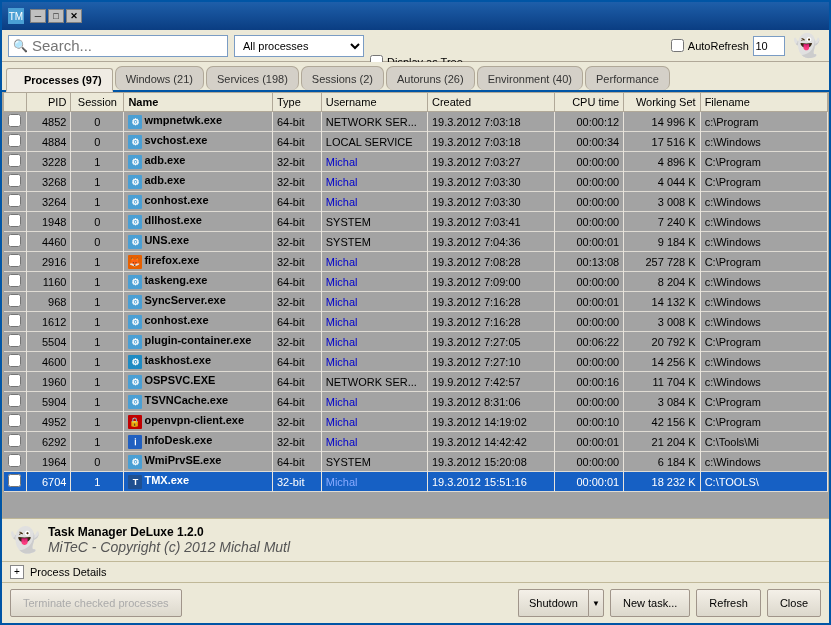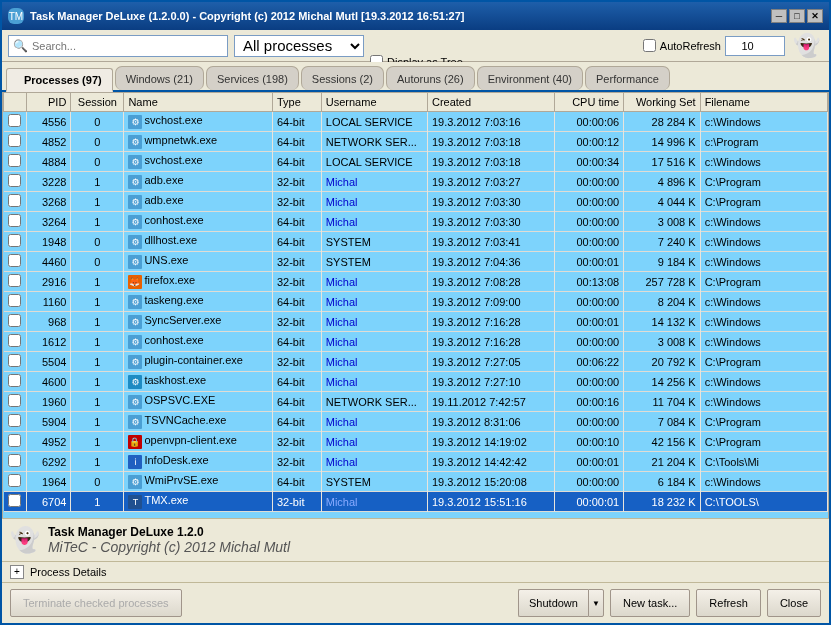--- a/index.html
+++ b/index.html
@@ -27,21 +27,21 @@
       padding: 3px 6px;
       height: 28px;
       flex-shrink: 0;
     }
 
     .title-bar-icon {
       width: 16px;
       height: 16px;
       margin-right: 6px;
       background: #4a9fd4;
-      border-radius: 6px;
+      border-radius: 0;
       display: flex;
       align-items: center;
       justify-content: center;
       font-size: 10px;
       color: white;
       flex-shrink: 0;
     }
 
     .title-bar-text {
       flex: 1;
@@ -92,28 +92,28 @@
 
     .search-icon {
       color: #888;
       font-size: 12px;
       margin-right: 4px;
     }
 
     .search-input {
       border: none;
       outline: none;
-      font-size: 11px;
+      font-size: 15px;
       width: 100%;
       background: transparent;
     }
 
     .filter-select {
       height: 22px;
-      font-size: 15px;
+      font-size: 11px;
       border: 1px solid #7a9cc4;
       background: white;
       padding: 0 4px;
       width: 130px;
     }
 
     .checkbox-group {
       display: flex;
       align-items: center;
       gap: 4px;
@@ -123,21 +123,21 @@
 
     .autorefresh-group {
       display: flex;
       align-items: center;
       gap: 4px;
       font-size: 11px;
       margin-left: auto;
     }
 
     .spin-input {
-      width: 60px;
+      width: 32px;
       height: 20px;
       font-size: 11px;
       text-align: center;
       border: 1px solid #7a9cc4;
     }
 
     .ghost-icon {
       width: 32px;
       height: 32px;
       display: flex;
@@ -182,21 +182,21 @@
 
     .tab:not(.active) {
       color: #333;
       border-radius: 7px;
     }
 
     .table-container {
       flex: 1;
       overflow-y: auto;
       overflow-x: auto;
-      background: #7dd3fc;
+      background: #a3a3a3;
       border-left: 1px solid #b0a898;
       border-right: 1px solid #b0a898;
     }
 
     table {
       width: 100%;
       border-collapse: collapse;
       font-size: 11px;
     }
 
@@ -223,21 +223,21 @@
 
     tbody td {
       padding: 2px 4px;
       white-space: nowrap;
       border-right: 1px solid #e8e4dc;
     }
 
     .col-check { width: 20px; text-align: center; }
     .col-pid { width: 42px; text-align: right; }
     .col-session { width: 50px; text-align: center; }
-    .col-name { width: 140px; }
+    .col-name { width: 140px; font-weight: bold; }
     .col-type { width: 46px; }
     .col-username { width: 90px; }
     .col-created { width: 120px; }
     .col-cpu { width: 65px; text-align: right; }
     .col-wset { width: 72px; text-align: right; }
     .col-filename { width: 120px; }
 
     .proc-icon {
       display: inline-block;
       width: 14px;
@@ -361,21 +361,20 @@
 
     tbody tr.selected .username-michal { color: #88aaff; }
   </style>
 </head>
 <body>
 
 <div class="window">
 
   <div class="title-bar">
     <div class="title-bar-icon">TM</div>
-    <span class="title-bar-text">Task Manager DeLuxe (1.2.0.0) - Copyright (c) 2012 Michal Mutl   [19.3.2012 16:51:27]</span>
     <div class="title-bar-buttons">
       <div class="title-bar-btn">─</div>
       <div class="title-bar-btn">□</div>
       <div class="title-bar-btn">✕</div>
     </div>
   </div>
 
   <div class="toolbar">
     <div class="search-box">
       <span class="search-icon">🔍</span>
@@ -418,36 +417,20 @@
           <th class="col-name">Name</th>
           <th class="col-type">Type</th>
           <th class="col-username">Username</th>
           <th class="col-created">Created</th>
           <th class="col-cpu">CPU time</th>
           <th class="col-wset">Working Set</th>
           <th class="col-filename">Filename</th>
         </tr>
       </thead>
       <tbody id="process-tbody">
-      <tr>
-      <td class="col-check">
-        <input type="checkbox" style="">
-      </td>
-      <td class="col-pid">4556</td>
-      <td class="col-session">0</td>
-      <td class="col-name">
-        <span class="proc-icon ">⚙</span>svchost.exe
-      </td>
-      <td class="col-type">64-bit</td>
-      <td class="col-username ">LOCAL SERVICE</td>
-      <td class="col-created">19.3.2012 7:03:16</td>
-      <td class="col-cpu">00:00:06</td>
-      <td class="col-wset">28 284 K</td>
-      <td class="col-filename">c:\Windows</td>
-    </tr>
           <tr>
       <td class="col-check">
         <input type="checkbox" style="">
       </td>
       <td class="col-pid">4852</td>
       <td class="col-session">0</td>
       <td class="col-name">
         <span class="proc-icon ">⚙</span>wmpnetwk.exe
       </td>
       <td class="col-type">64-bit</td>
@@ -653,39 +636,39 @@
       <td class="col-check">
         <input type="checkbox" style="">
       </td>
       <td class="col-pid">1960</td>
       <td class="col-session">1</td>
       <td class="col-name">
         <span class="proc-icon ">⚙</span>OSPSVC.EXE
       </td>
       <td class="col-type">64-bit</td>
       <td class="col-username ">NETWORK SER...</td>
-      <td class="col-created">19.11.2012 7:42:57</td>
+      <td class="col-created">19.9.2012 7:42:57</td>
       <td class="col-cpu">00:00:16</td>
       <td class="col-wset">11 704 K</td>
       <td class="col-filename">c:\Windows</td>
     </tr>
           <tr>
       <td class="col-check">
         <input type="checkbox" style="">
       </td>
       <td class="col-pid">5904</td>
       <td class="col-session">1</td>
       <td class="col-name">
         <span class="proc-icon ">⚙</span>TSVNCache.exe
       </td>
       <td class="col-type">64-bit</td>
       <td class="col-username username-michal">Michal</td>
       <td class="col-created">19.3.2012 8:31:06</td>
       <td class="col-cpu">00:00:00</td>
-      <td class="col-wset">7 084 K</td>
+      <td class="col-wset">3 084 K</td>
       <td class="col-filename">C:\Program</td>
     </tr>
           <tr>
       <td class="col-check">
         <input type="checkbox" style="">
       </td>
       <td class="col-pid">4952</td>
       <td class="col-session">1</td>
       <td class="col-name">
         <span class="proc-icon vpn-icon">🔒</span>openvpn-client.exe

